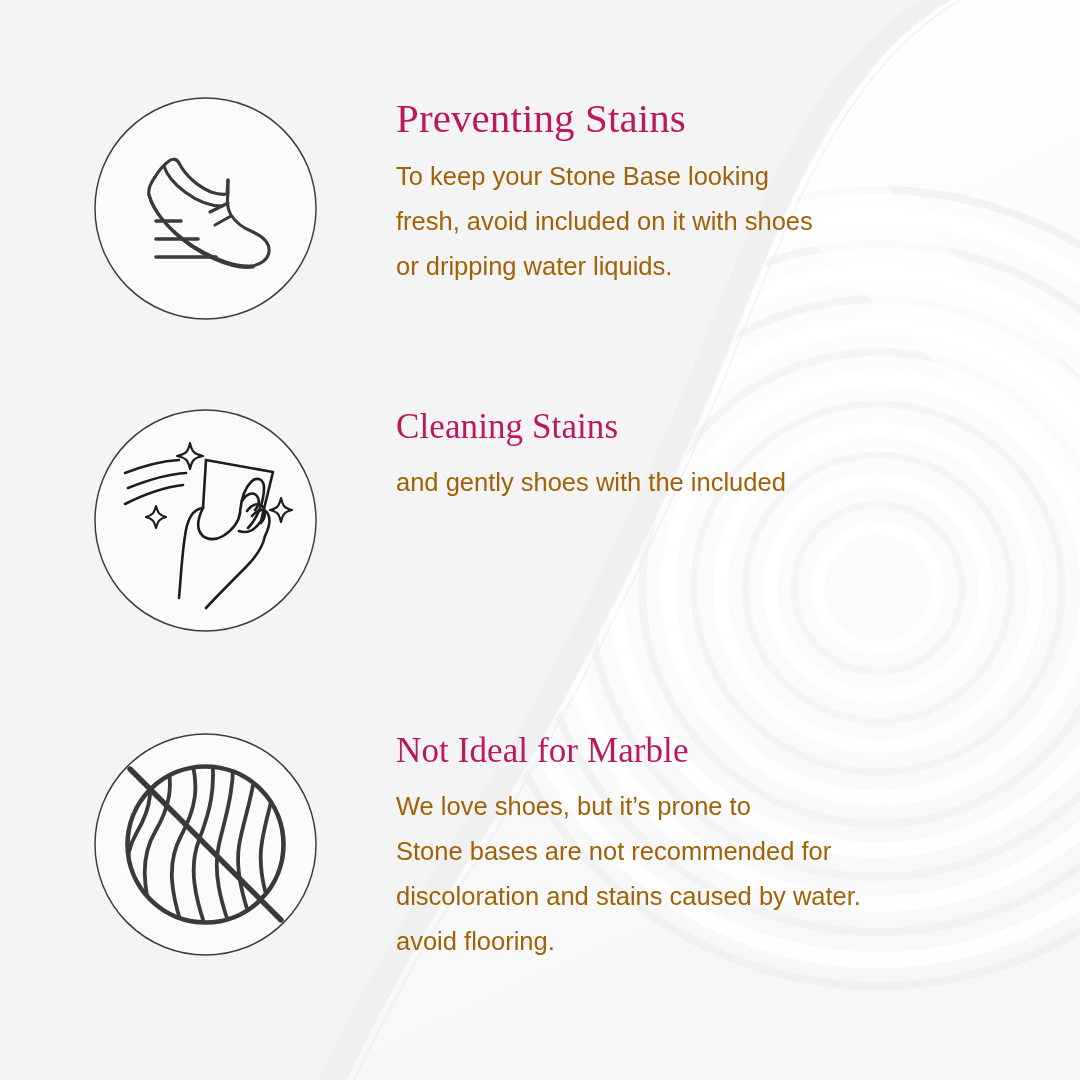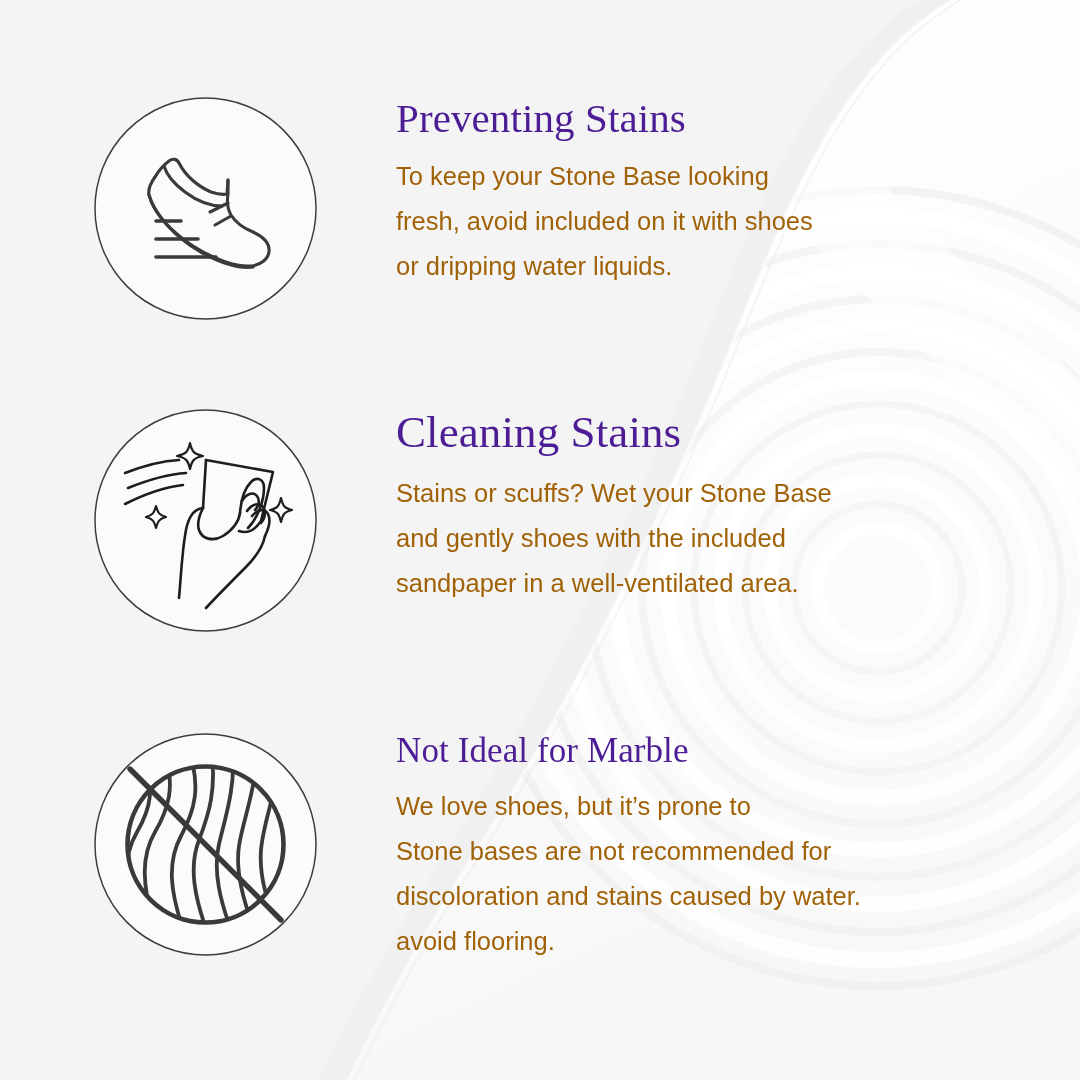--- a/index.html
+++ b/index.html
@@ -27,39 +27,39 @@
     width:225px;height:225px;
   }
   .icon-wrap svg{display:block;width:225px;height:225px;}
 
   .text-col{position:absolute;left:396px;top:0;width:600px;}
 
   .heading{
     font-family:"Liberation Serif", serif;
     font-size:41px;
     font-weight:400;
-    color:#4c1d95;
+    color:#be185d;
     letter-spacing:.1px;
     line-height:1.08;
     margin:0 0 14px 0;
     white-space:nowrap;
   }
   .body-text{
     font-family:"Liberation Sans", sans-serif;
     font-size:25.5px;
     font-weight:400;
     color:#a16207;
     line-height:45px;
     margin:0;
     letter-spacing:0px;
   }
   .body-text .ln{display:block;}
 
   .row-0 .heading{font-size:41px;}
-  .row-1 .heading{font-size:45px;}
+  .row-1 .heading{font-size:35px;}
   .row-2 .heading{font-size:35px;}
 </style>
 </head>
 <body>
 
 <svg id="bg" viewBox="0 0 1080 1080" xmlns="http://www.w3.org/2000/svg">
   <defs>
     <linearGradient id="slabGrad" x1="0" y1="0" x2="0.45" y2="1">
       <stop offset="0%" stop-color="#ffffff"></stop>
       <stop offset="45%" stop-color="#fdfdfd"></stop>
@@ -252,23 +252,21 @@
                    C 191,104 190,106 188,114
                    C 186,106 185,104 177,102
                    C 185,100 186,98 188,90 Z"></path>
         </g>
       </svg>
     </div>
 
     <div class="text-col">
       <h2 class="heading">Cleaning Stains</h2>
       <p class="body-text">
-        <span class="ln">Stains or scuffs? Wet your Stone Base</span>
         <span class="ln">and gently shoes with the included</span>
-        <span class="ln">sandpaper in a well-ventilated area.</span>
       </p>
     </div>
   </div>
 
   <div class="row row-2">
 
     <div class="icon-wrap">
       <svg viewBox="0 0 225 225" xmlns="http://www.w3.org/2000/svg">
         <defs>
           <clipPath id="marbleClip">

